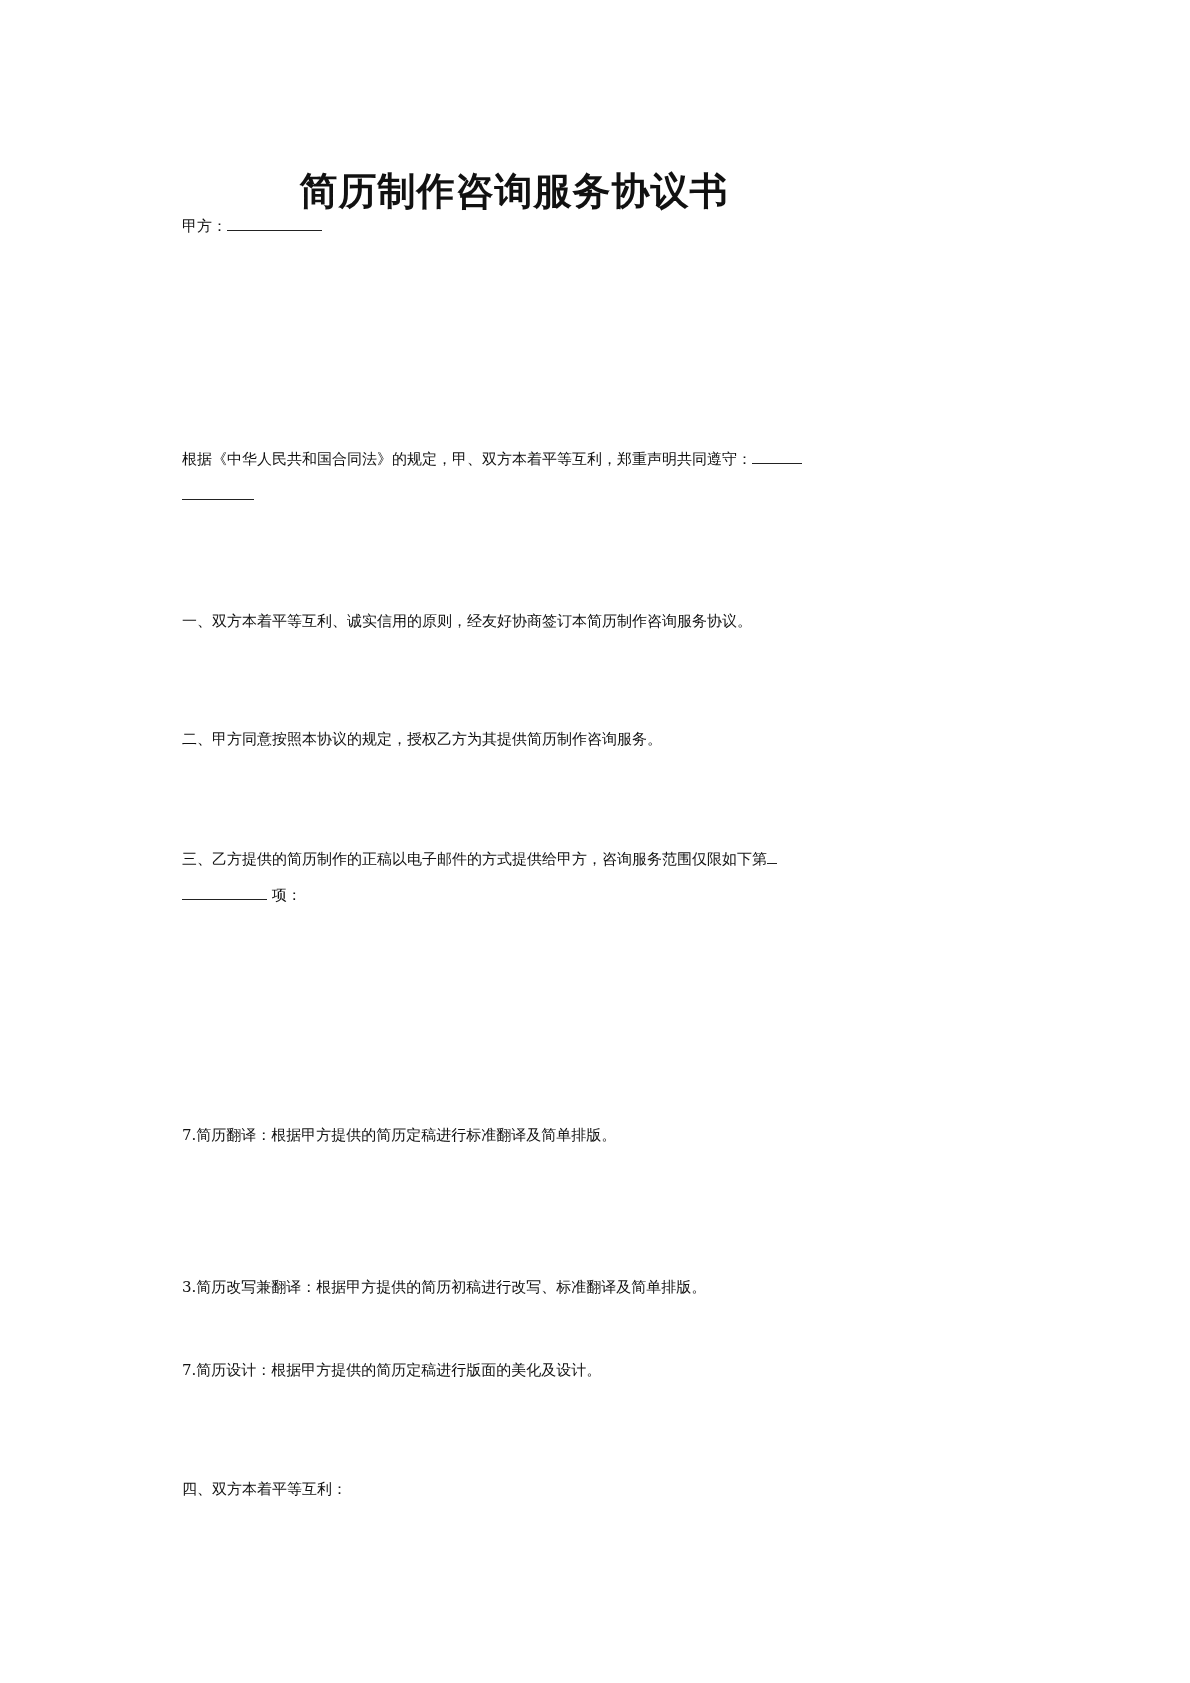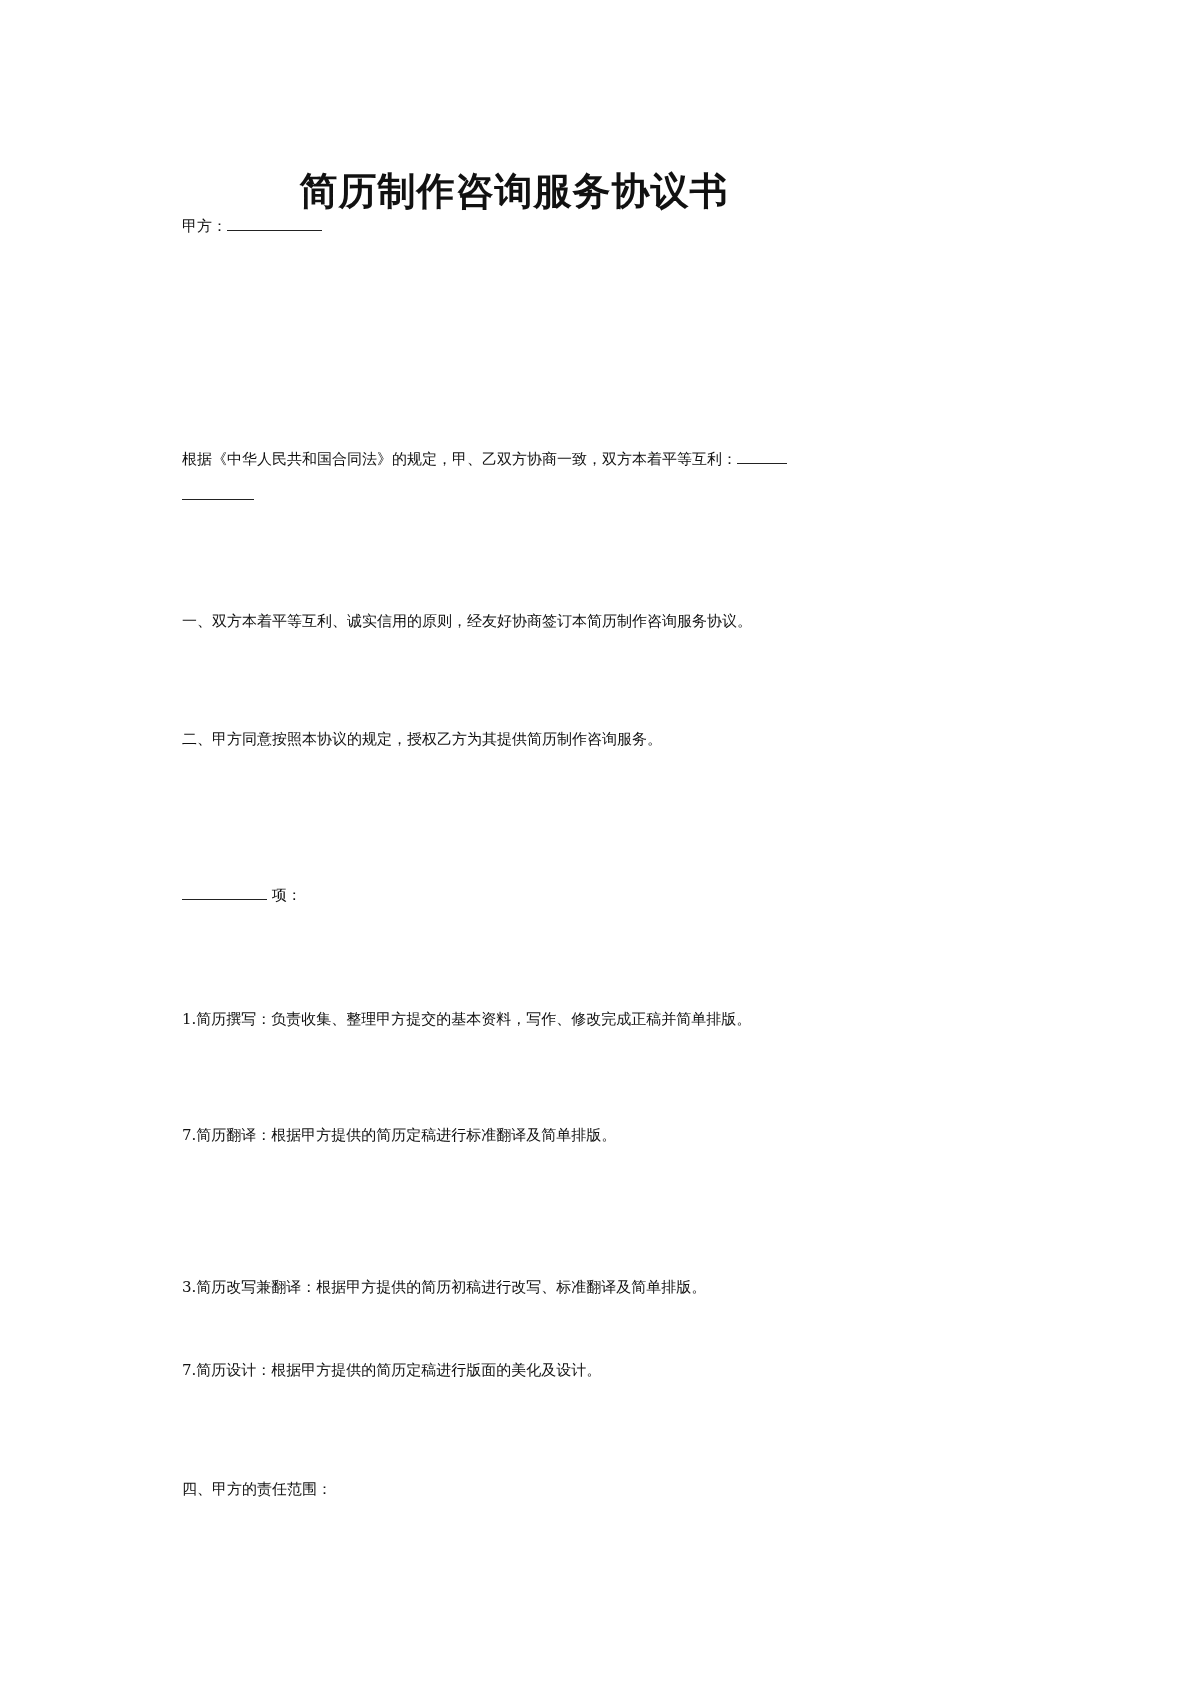--- a/index.html
+++ b/index.html
@@ -56,34 +56,36 @@
 <div class="page">
 
   <div class="title">简历制作咨询服务协议书</div>
 
   <div class="line" style="top:208px;">
     <span>甲方：</span><span class="blank" style="width:95px;"></span>
   </div>
 
 
   <div class="line" style="top:441px;">
-    <span>根据《中华人民共和国合同法》的规定，甲、乙双方协商一致，双方本着平等互利：</span><span class="blank" style="width:50px;"></span>
+    <span>根据《中华人民共和国合同法》的规定，甲、双方本着平等互利，郑重声明共同遵守：</span><span class="blank" style="width:50px;"></span>
   </div>
   <div class="line" style="top:477px;">
     <span class="blank" style="width:72px;"></span>
   </div>
 
   <div class="line" style="top:603px;">一、双方本着平等互利、诚实信用的原则，经友好协商签订本简历制作咨询服务协议。</div>
 
   <div class="line" style="top:721px;">二、甲方同意按照本协议的规定，授权乙方为其提供简历制作咨询服务。</div>
 
+  <div class="line" style="top:841px;">
+    <span>三、乙方提供的简历制作的正稿以电子邮件的方式提供给甲方，咨询服务范围仅限如下第</span><span class="blank" style="width:10px;"></span>
+  </div>
   <div class="line" style="top:877px;">
     <span class="blank" style="width:85px;"></span><span> 项：</span>
   </div>
 
-  <div class="line" style="top:1001px;">1.简历撰写：负责收集、整理甲方提交的基本资料，写作、修改完成正稿并简单排版。</div>
   <div class="line" style="top:1117px;">7.简历翻译：根据甲方提供的简历定稿进行标准翻译及简单排版。</div>
   <div class="line" style="top:1237px;margin-top:32px;">3.简历改写兼翻译：根据甲方提供的简历初稿进行改写、标准翻译及简单排版。</div>
   <div class="line" style="top:1352px;">7.简历设计：根据甲方提供的简历定稿进行版面的美化及设计。</div>
 
-  <div class="line" style="top:1471px;">四、甲方的责任范围：</div>
+  <div class="line" style="top:1471px;">四、双方本着平等互利：</div>
 
 </div>
 
 </body></html>

